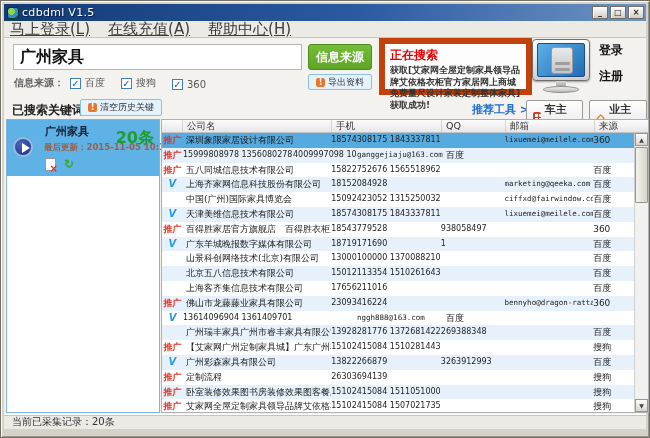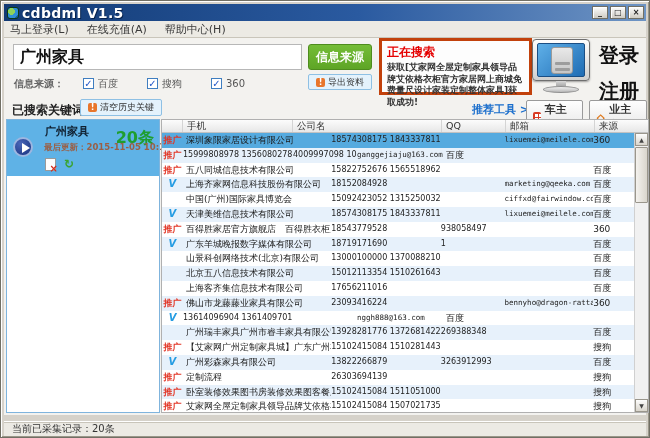--- a/index.html
+++ b/index.html
@@ -5,65 +5,65 @@
   * { margin:0; padding:0; box-sizing:border-box; }
   html,body { width:650px; height:438px; font-family:"DejaVu Sans","Liberation Sans",sans-serif; background:#888; }
   .window { position:relative; width:650px; height:438px; background:#d6d2ca;
             border:1px solid #716f64; box-shadow:inset 1px 1px 0 #fff, inset -1px -1px 0 #9a9689; overflow:hidden; }
   
   .titlebar { position:absolute; left:3px; top:3px; right:3px; height:17px;
               background:linear-gradient(90deg,#123a74,#2a5aa0 55%,#6e94c4);
               display:flex; align-items:center; padding:0 2px; }
   .app-icon { width:12px; height:12px; border-radius:3px; margin:0 3px 0 1px;
               background:radial-gradient(circle at 35% 35%, #8fd35a 0 35%, #2f8fd6 36% 75%, #1a5e9e 76%); border:1px solid #0c3a12; }
-  .title-text { color:#fff; font-size:14px; font-weight:bold; letter-spacing:.3px; flex:1; text-shadow:1px 1px 0 #06224e; }
+  .title-text { color:#fff; font-size:11px; font-weight:normal; letter-spacing:.3px; flex:1; text-shadow:1px 1px 0 #06224e; }
   .tb-btns { display:flex; gap:2px; }
   .tb-btn { width:16px; height:13px; background:linear-gradient(#fdfdfd,#cfccc3); border:1px solid #716f64;
             box-shadow:inset 1px 1px 0 #fff; font-size:8px; line-height:11px; text-align:center; color:#222; font-weight:bold; cursor:default; }
   
   .menubar { position:absolute; left:3px; top:20px; right:3px; height:17px; background:#eceae4;
              border-bottom:1px solid #c9c5ba; display:flex; align-items:center; padding-left:6px; gap:18px; }
-  .menu-item { font-size:11px; color:#3a3a3a; }
+  .menu-item { font-size:15px; color:#3a3a3a;text-decoration:underline; }
   
   .client { position:absolute; left:3px; top:37px; right:3px; bottom:22px; background:#f3f2ef; }
   
   .search-input { position:absolute; left:9px; top:6px; width:289px; height:26px; border:1px solid #b7b7b7;
                   background:#fff; font-size:16px; font-weight:bold; color:#111; padding:0 6px;
                   font-family:"DejaVu Sans",sans-serif; }
   .btn-add { position:absolute; left:304px; top:6px; width:64px; height:26px; background:linear-gradient(#74bd37,#5ea526);
              border:1px solid #4e8c1e; border-radius:3px; color:#fff; font-size:12px; font-weight:bold;
              text-align:center; line-height:24px; cursor:pointer; }
-  .sources-row { position:absolute; left:10px; top:39px; height:13px; display:flex; align-items:center; font-size:10px; color:#555;gap:13px; }
+  .sources-row { position:absolute; left:10px; top:39px; height:13px; display:flex; align-items:flex-end; font-size:10px; color:#555; }
   .src-label { font-weight:bold; color:#666; margin-right:6px; }
   .chk { display:flex; align-items:center; margin-right:16px; }
   .chk-box { width:11px; height:11px; background:#fff; border:1px solid #3f7ec0; margin-right:4px;
              color:#2458c8; font-size:10px; line-height:9px; text-align:center; font-weight:bold; }
   .btn-export { position:absolute; left:304px; top:36px; width:64px; height:16px; background:#e4f2fc;
                 border:1px solid #8ec0e4; border-radius:2px; display:flex; align-items:center; justify-content:center;
                 gap:3px; font-size:9px; color:#333; cursor:pointer; }
   .excl-icon { width:9px; height:9px; background:#e8762c; border-radius:2px; color:#fff; font-size:8px;
                line-height:9px; text-align:center; font-weight:bold; }
   
-  .status-box { position:absolute; left:375px; top:0; width:153px; height:57px; background:#fdfdfd; border:3px solid #c2410c; padding:3px 5px; }
+  .status-box { position:absolute; left:375px; top:0; width:153px; height:57px; background:#fdfdfd; border:6px solid #c2410c; padding:3px 5px; }
   .status-title { color:#e50000; font-size:12px; font-weight:bold; }
   .status-msg { font-size:9px; font-weight:bold; color:#333; line-height:1.3; margin-top:1px; word-break:break-all; }
   
   .monitor { position:absolute; left:528px; top:1px; width:58px; height:55px; }
   .mon-bezel { position:absolute; left:0; top:0; width:58px; height:42px; border-radius:4px;
                background:linear-gradient(#fefefe,#cfcfcf); border:1px solid #6f6f6f; box-shadow:0 1px 2px rgba(0,0,0,.35); }
   .mon-screen { position:absolute; left:4px; top:3px; width:48px; height:34px; border-radius:2px;
                 background:linear-gradient(135deg,#5fb0e8,#1f6cb4); border:1px solid #1a4e84; }
   .mon-card { position:absolute; left:13px; top:3px; width:22px; height:27px; border-radius:3px;
               background:linear-gradient(#e9e9e9,#c6c6c6); border:1px solid #9a9a9a; }
   .mon-line { position:absolute; left:3px; width:15px; height:3px; background:#9d9d9d; border-radius:1px; }
   .mon-neck { position:absolute; left:24px; top:42px; width:10px; height:5px; background:linear-gradient(#d8d8d8,#aaa); }
   .mon-base { position:absolute; left:11px; top:47px; width:36px; height:7px; border-radius:50%;
               background:linear-gradient(#efefef,#b9b9b9); border:1px solid #8f8f8f; }
   .acct { position:absolute; left:595px; top:4px; width:48px; }
-  .acct a { display:block; font-size:20px; font-weight:bold; color:#111; text-decoration:none; margin-bottom:9px; }
+  .acct a { display:block; font-size:12px; font-weight:bold; color:#111; text-decoration:none; margin-bottom:9px; }
   
   .tools-row { position:absolute; top:62px; left:0; right:0; height:18px; }
   .rec-link { position:absolute; left:468px; top:2px; font-size:11px; font-weight:bold; color:#1a6ecc; cursor:pointer; }
   .tool-btn { position:absolute; top:0; height:30px; background:linear-gradient(#fefefe,#e4e4e4); border:1px solid #9a9a9a;
               border-radius:2px; display:flex; align-items:center; padding:16px 6px; gap:4px; font-size:11px; font-weight:bold; color:#333; cursor:pointer; }
   .tool-btn.b1 { left:522px; width:57px; }
   .tool-btn.b2 { left:585px; width:58px; }
   .grid-icon { width:11px; height:11px; border-radius:2px;
                background:linear-gradient(#fff,#fff) 2px 2px/3px 3px no-repeat,
                           linear-gradient(#fff,#fff) 6px 2px/3px 3px no-repeat,
@@ -107,21 +107,21 @@
   .c4 { width:89px; font-size:7.5px; font-family:"DejaVu Sans Mono","Liberation Mono",monospace; color:#222; }
   .c5 { width:41px; font-size:9px; color:#222; }
   
   .vscroll { position:absolute; right:0; top:13px; bottom:0; width:14px; background:#f1f1f1; border-left:1px solid #d0d0d0; }
   .sb-btn { position:absolute; left:0; width:13px; height:13px; background:linear-gradient(#fdfdfd,#d9d5cc);
             border:1px solid #9a968c; font-size:6px; text-align:center; line-height:12px; color:#444; cursor:pointer; }
   .sb-up { top:0; } .sb-down { bottom:0; }
   .sb-thumb { position:absolute; left:0; top:14px; width:13px; height:56px; background:linear-gradient(90deg,#f4f2ee,#d9d5cc);
               border:1px solid #9a968c; border-radius:1px; cursor:grab; }
   
-  .statusbar { position:absolute; left:3px; right:3px; bottom:1px; height:15px; background:#eceae4;
+  .statusbar { position:absolute; left:3px; right:3px; bottom:8px; height:15px; background:#eceae4;
                border-top:1px solid #fff; box-shadow:inset 0 1px 0 #c9c5ba; display:flex; align-items:center; padding-left:8px; }
   .statusbar span { font-size:10px; color:#333; }
 </style>
 </head>
 <body>
 
 <div class="window">
 
   <div class="titlebar">
     <div class="app-icon"></div>
@@ -218,22 +218,22 @@
           <span class="del-icon"></span>
           <span class="refresh-icon">↻</span>
         </div>
       </div>
     </div>
 
 
     <div class="table-wrap">
       <div class="thead">
         <div class="th" style="width:21px;"></div>
+        <div class="th" style="width:149px;">公司名</div>
         <div class="th" style="width:110px;">手机</div>
-        <div class="th" style="width:149px;">公司名</div>
         <div class="th" style="width:64px;">QQ</div>
         <div class="th" style="width:89px;">邮箱</div>
         <div class="th" style="width:40px;border-right:none;">来源</div>
       </div>
       <div class="tbody">
           <div class="trow sel">
             <div class="td c0 ad">推广</div>
             <div class="td c1">深圳象限家居设计有限公司</div>
             <div class="td c2">18574308175 18433378115</div>
             <div class="td c3"></div>

